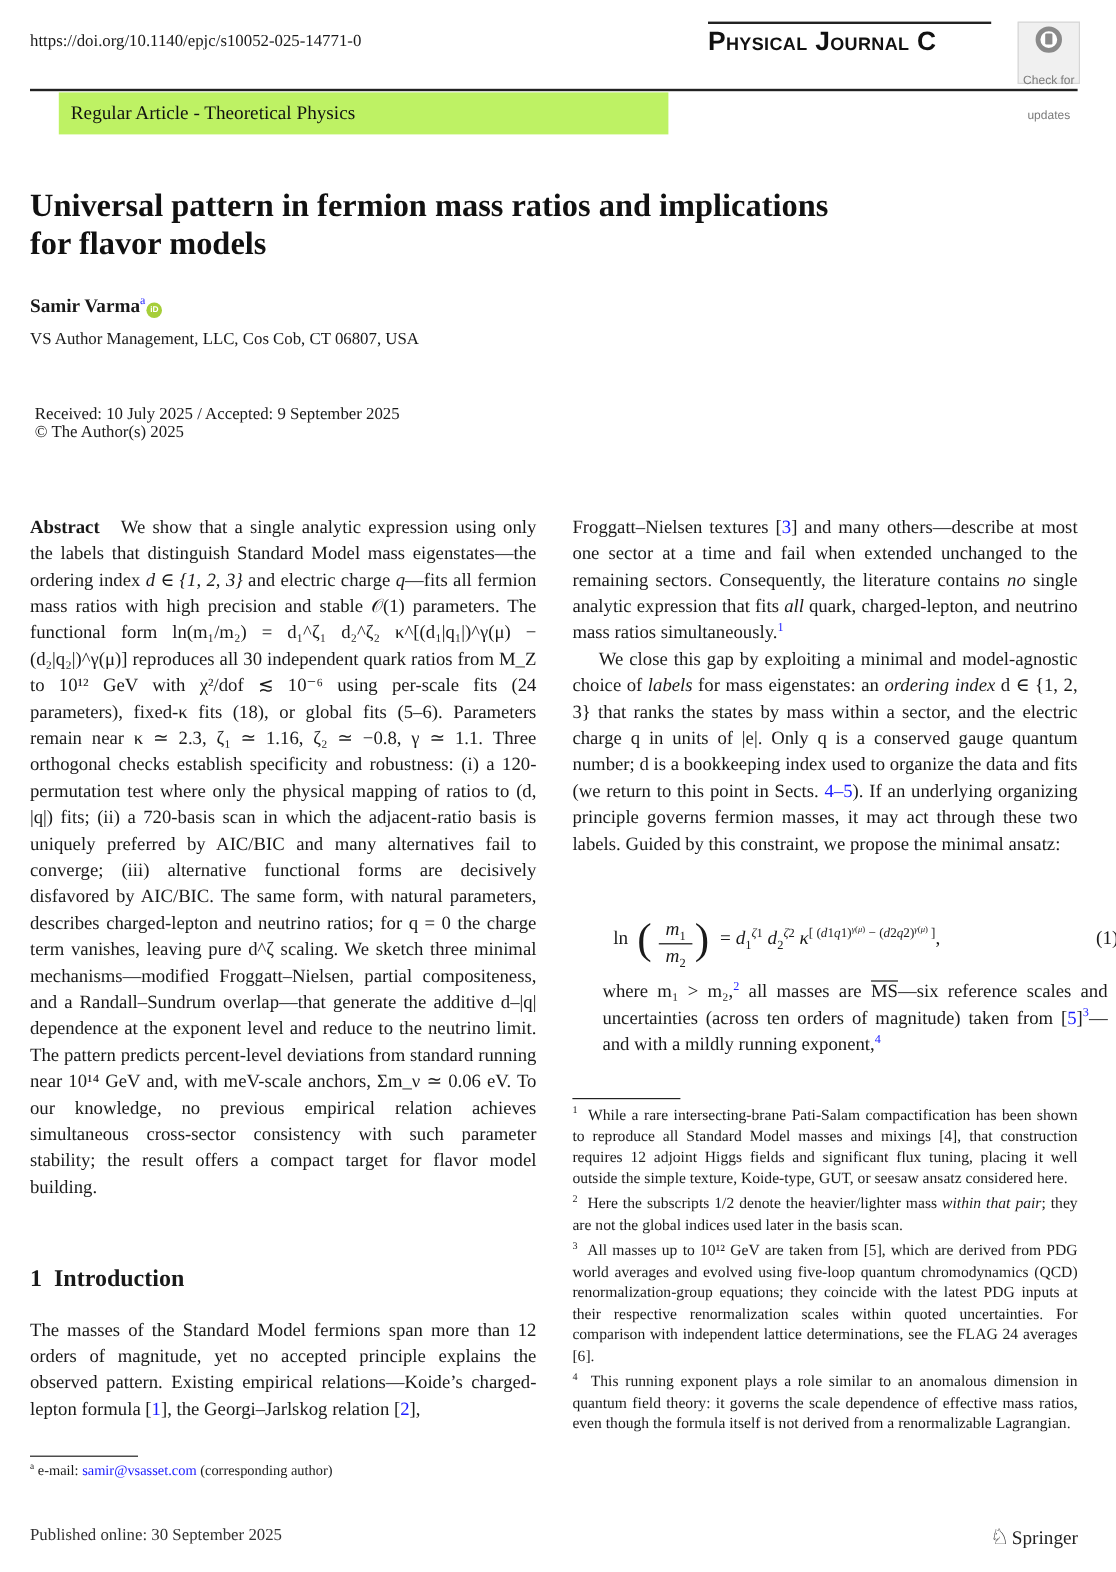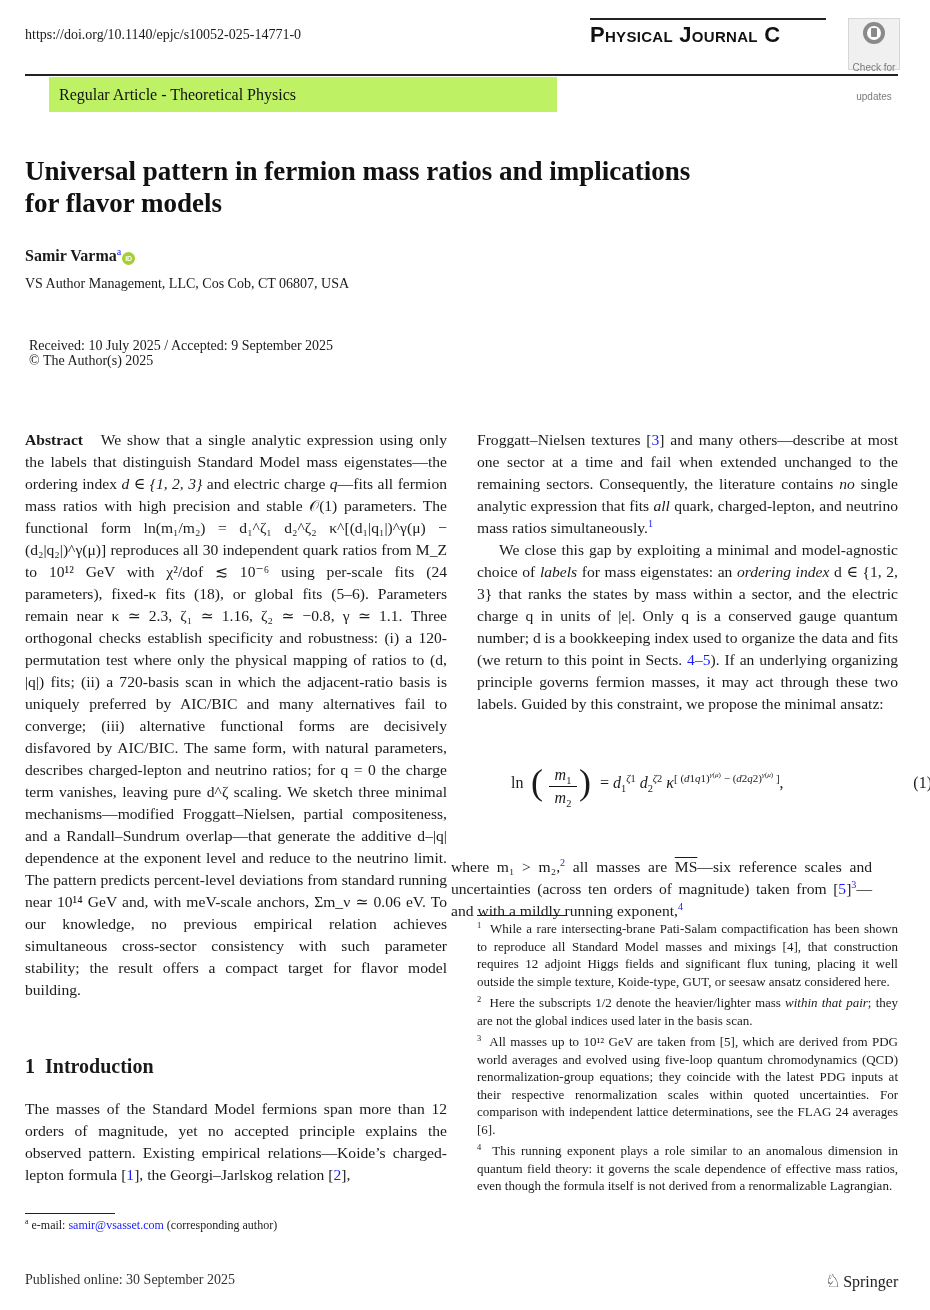--- a/index.html
+++ b/index.html
@@ -42,21 +42,21 @@
   .intro { left: 25px; top: 1098px; width: 422px; }
   .fn-rule-left { left: 25px; top: 1213px; width: 90px; height: 1px; background: #222; }
   .fn-left { left: 25px; top: 1218px; font-size: 12px; }
   .equation { left: 477px; top: 760px; width: 421px; height: 50px; font-size: 16px; margin-left: 34px; }
   .eq-ln { position: absolute; left: 0; top: 14px; }
   .eq-paren { position: absolute; top: 2px; font-size: 36px; line-height: 40px; font-weight: 100; }
   .eq-frac { position: absolute; left: 38px; top: 6px; text-align: center; width: 28px; }
   .eq-frac .bar { height: 1px; background: #111; margin: 2px 0; }
   .eq-rest { position: absolute; left: 89px; top: 14px; }
   .eq-num { position: absolute; right: 0; top: 14px; }
-  .after-eq { left: 451px; top: 816px; width: 421px; margin-top: 40px; }
+  .after-eq { left: 502px; top: 816px; width: 421px; }
   .overline { text-decoration: overline; }
   .fn-rule-right { left: 477px; top: 915px; width: 90px; height: 1px; background: #222; }
   .footnotes { left: 477px; top: 920px; width: 421px; font-size: 13px; line-height: 17.5px; text-align: justify; }
   .footnotes p { margin: 0 0 4px 0; }
   .published { left: 25px; top: 1272px; font-size: 14px; color: #333; }
   .springer { left: 825px; top: 1270px; font-size: 16px; color: #222; }
   .springer .horse { display: inline-block; font-size: 18px; margin-right: 2px; }
 </style>
 </head>
 <body>

